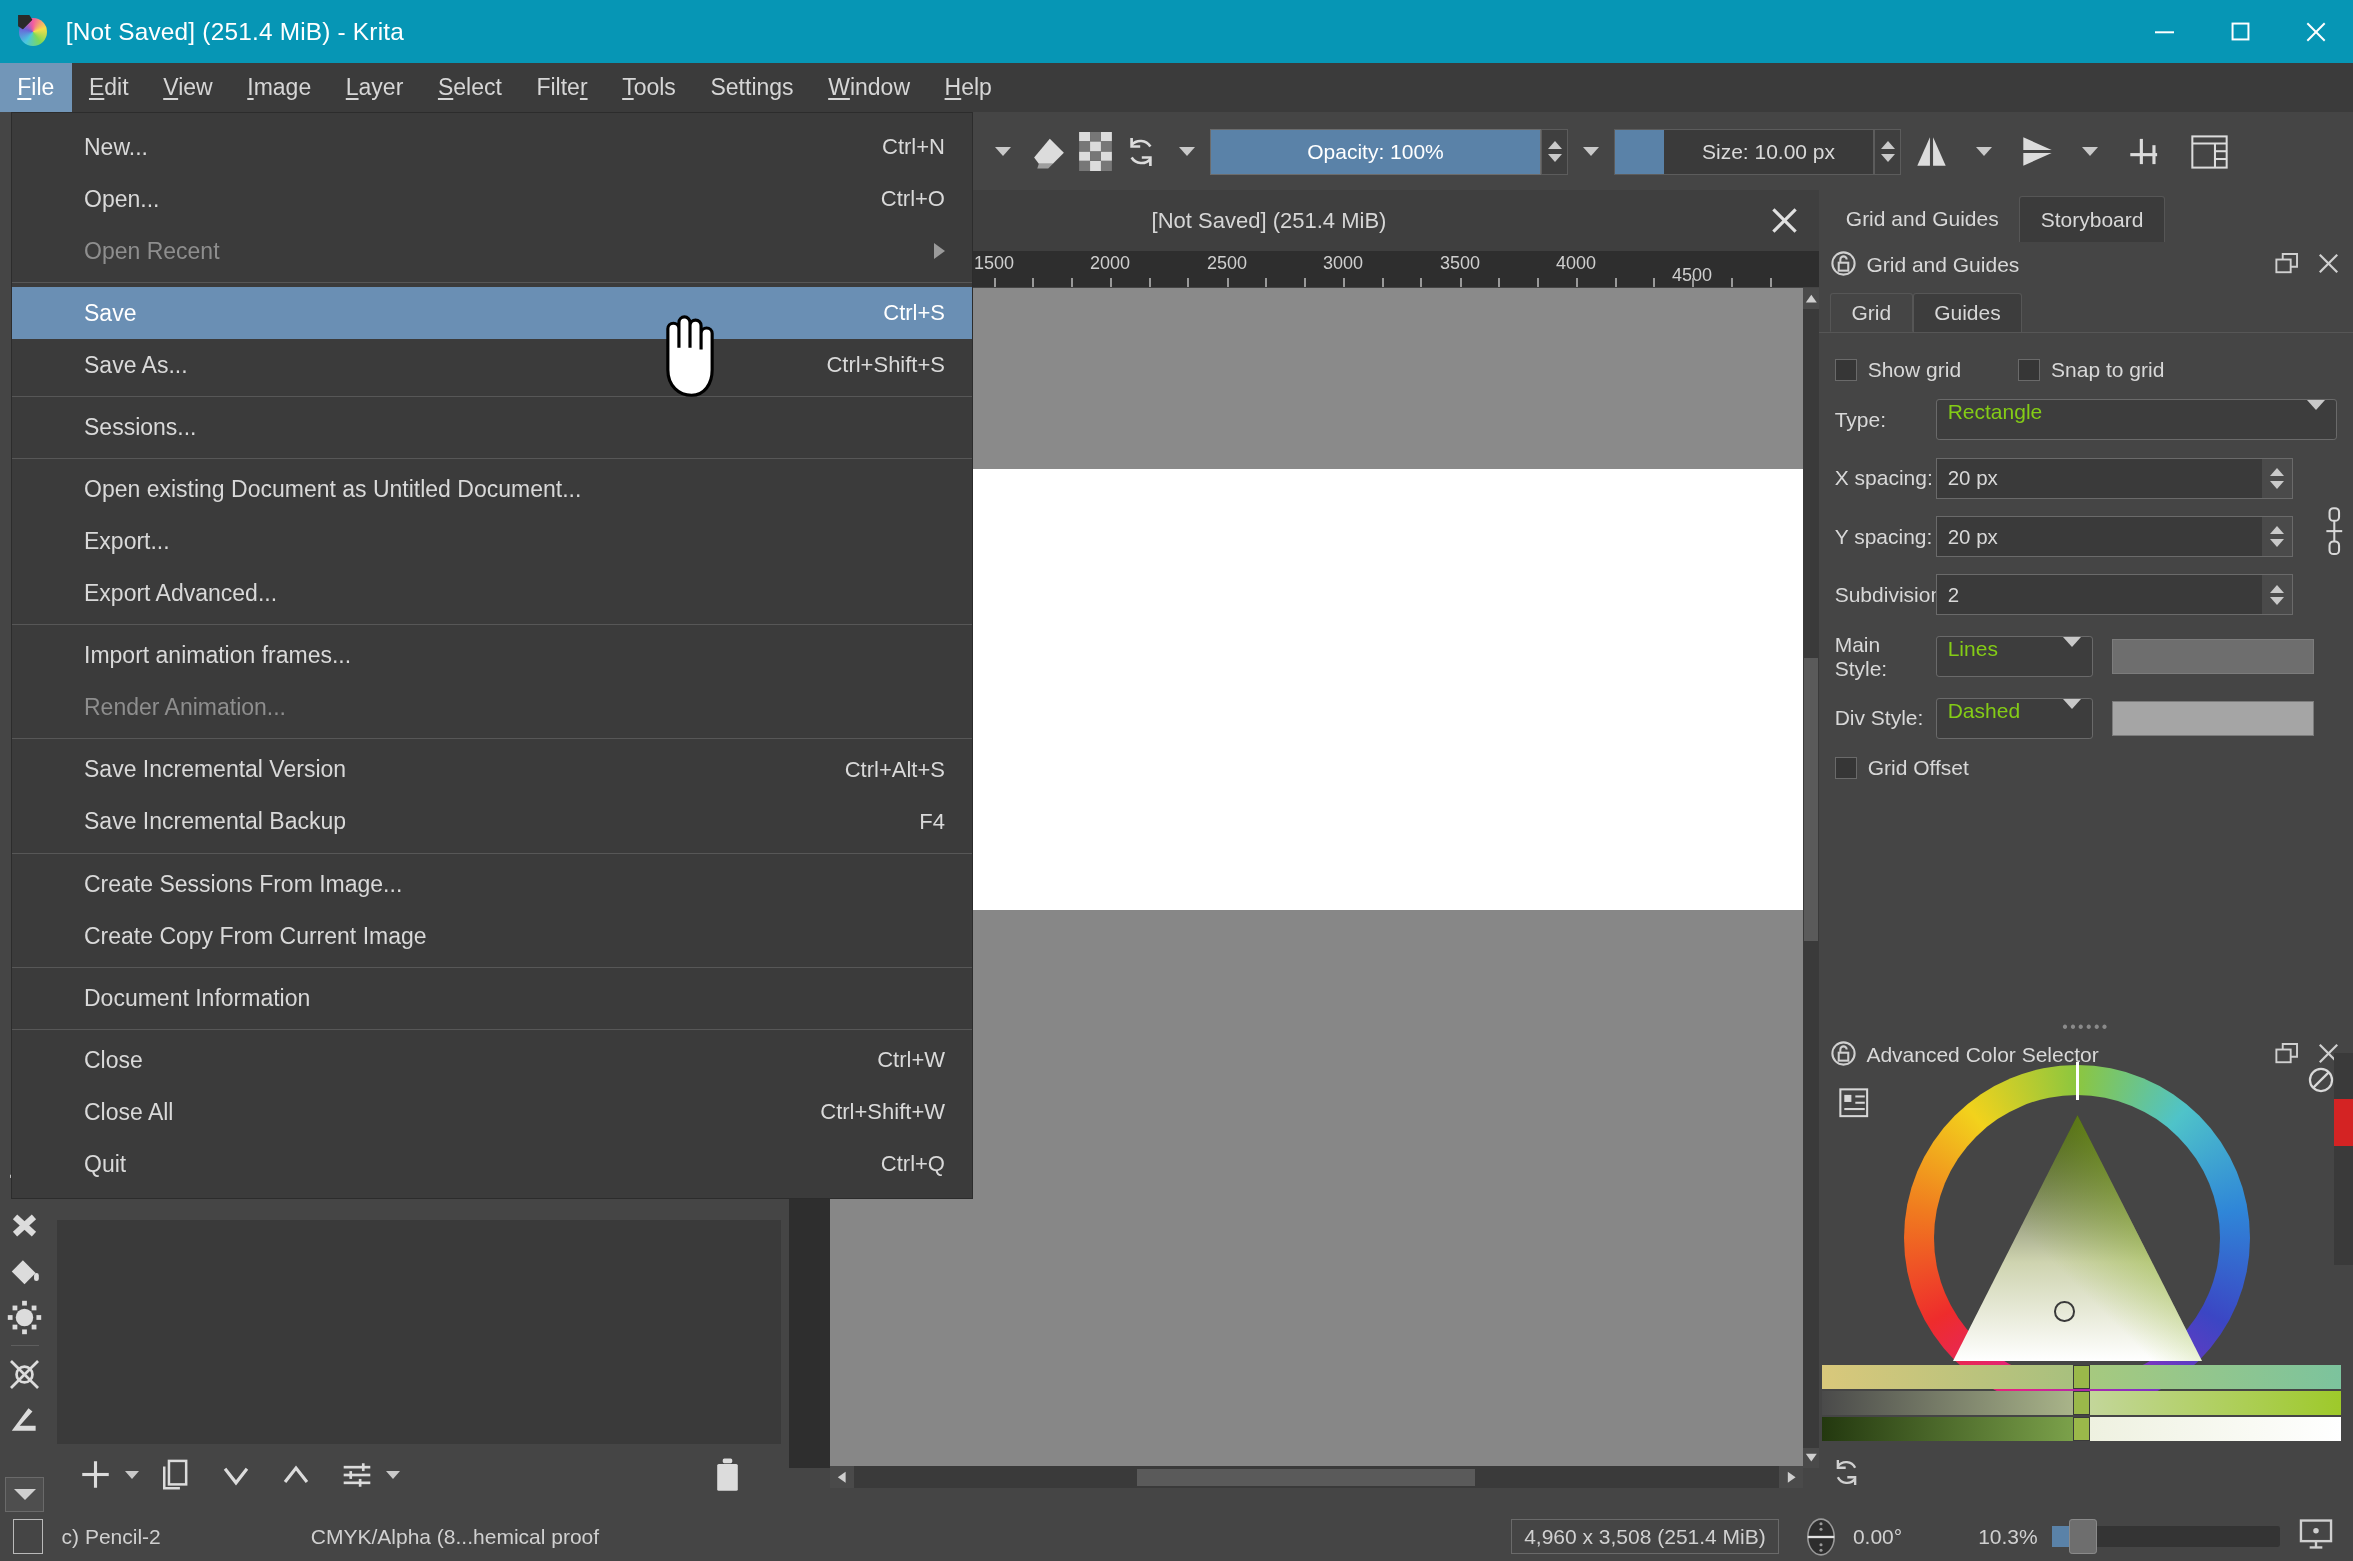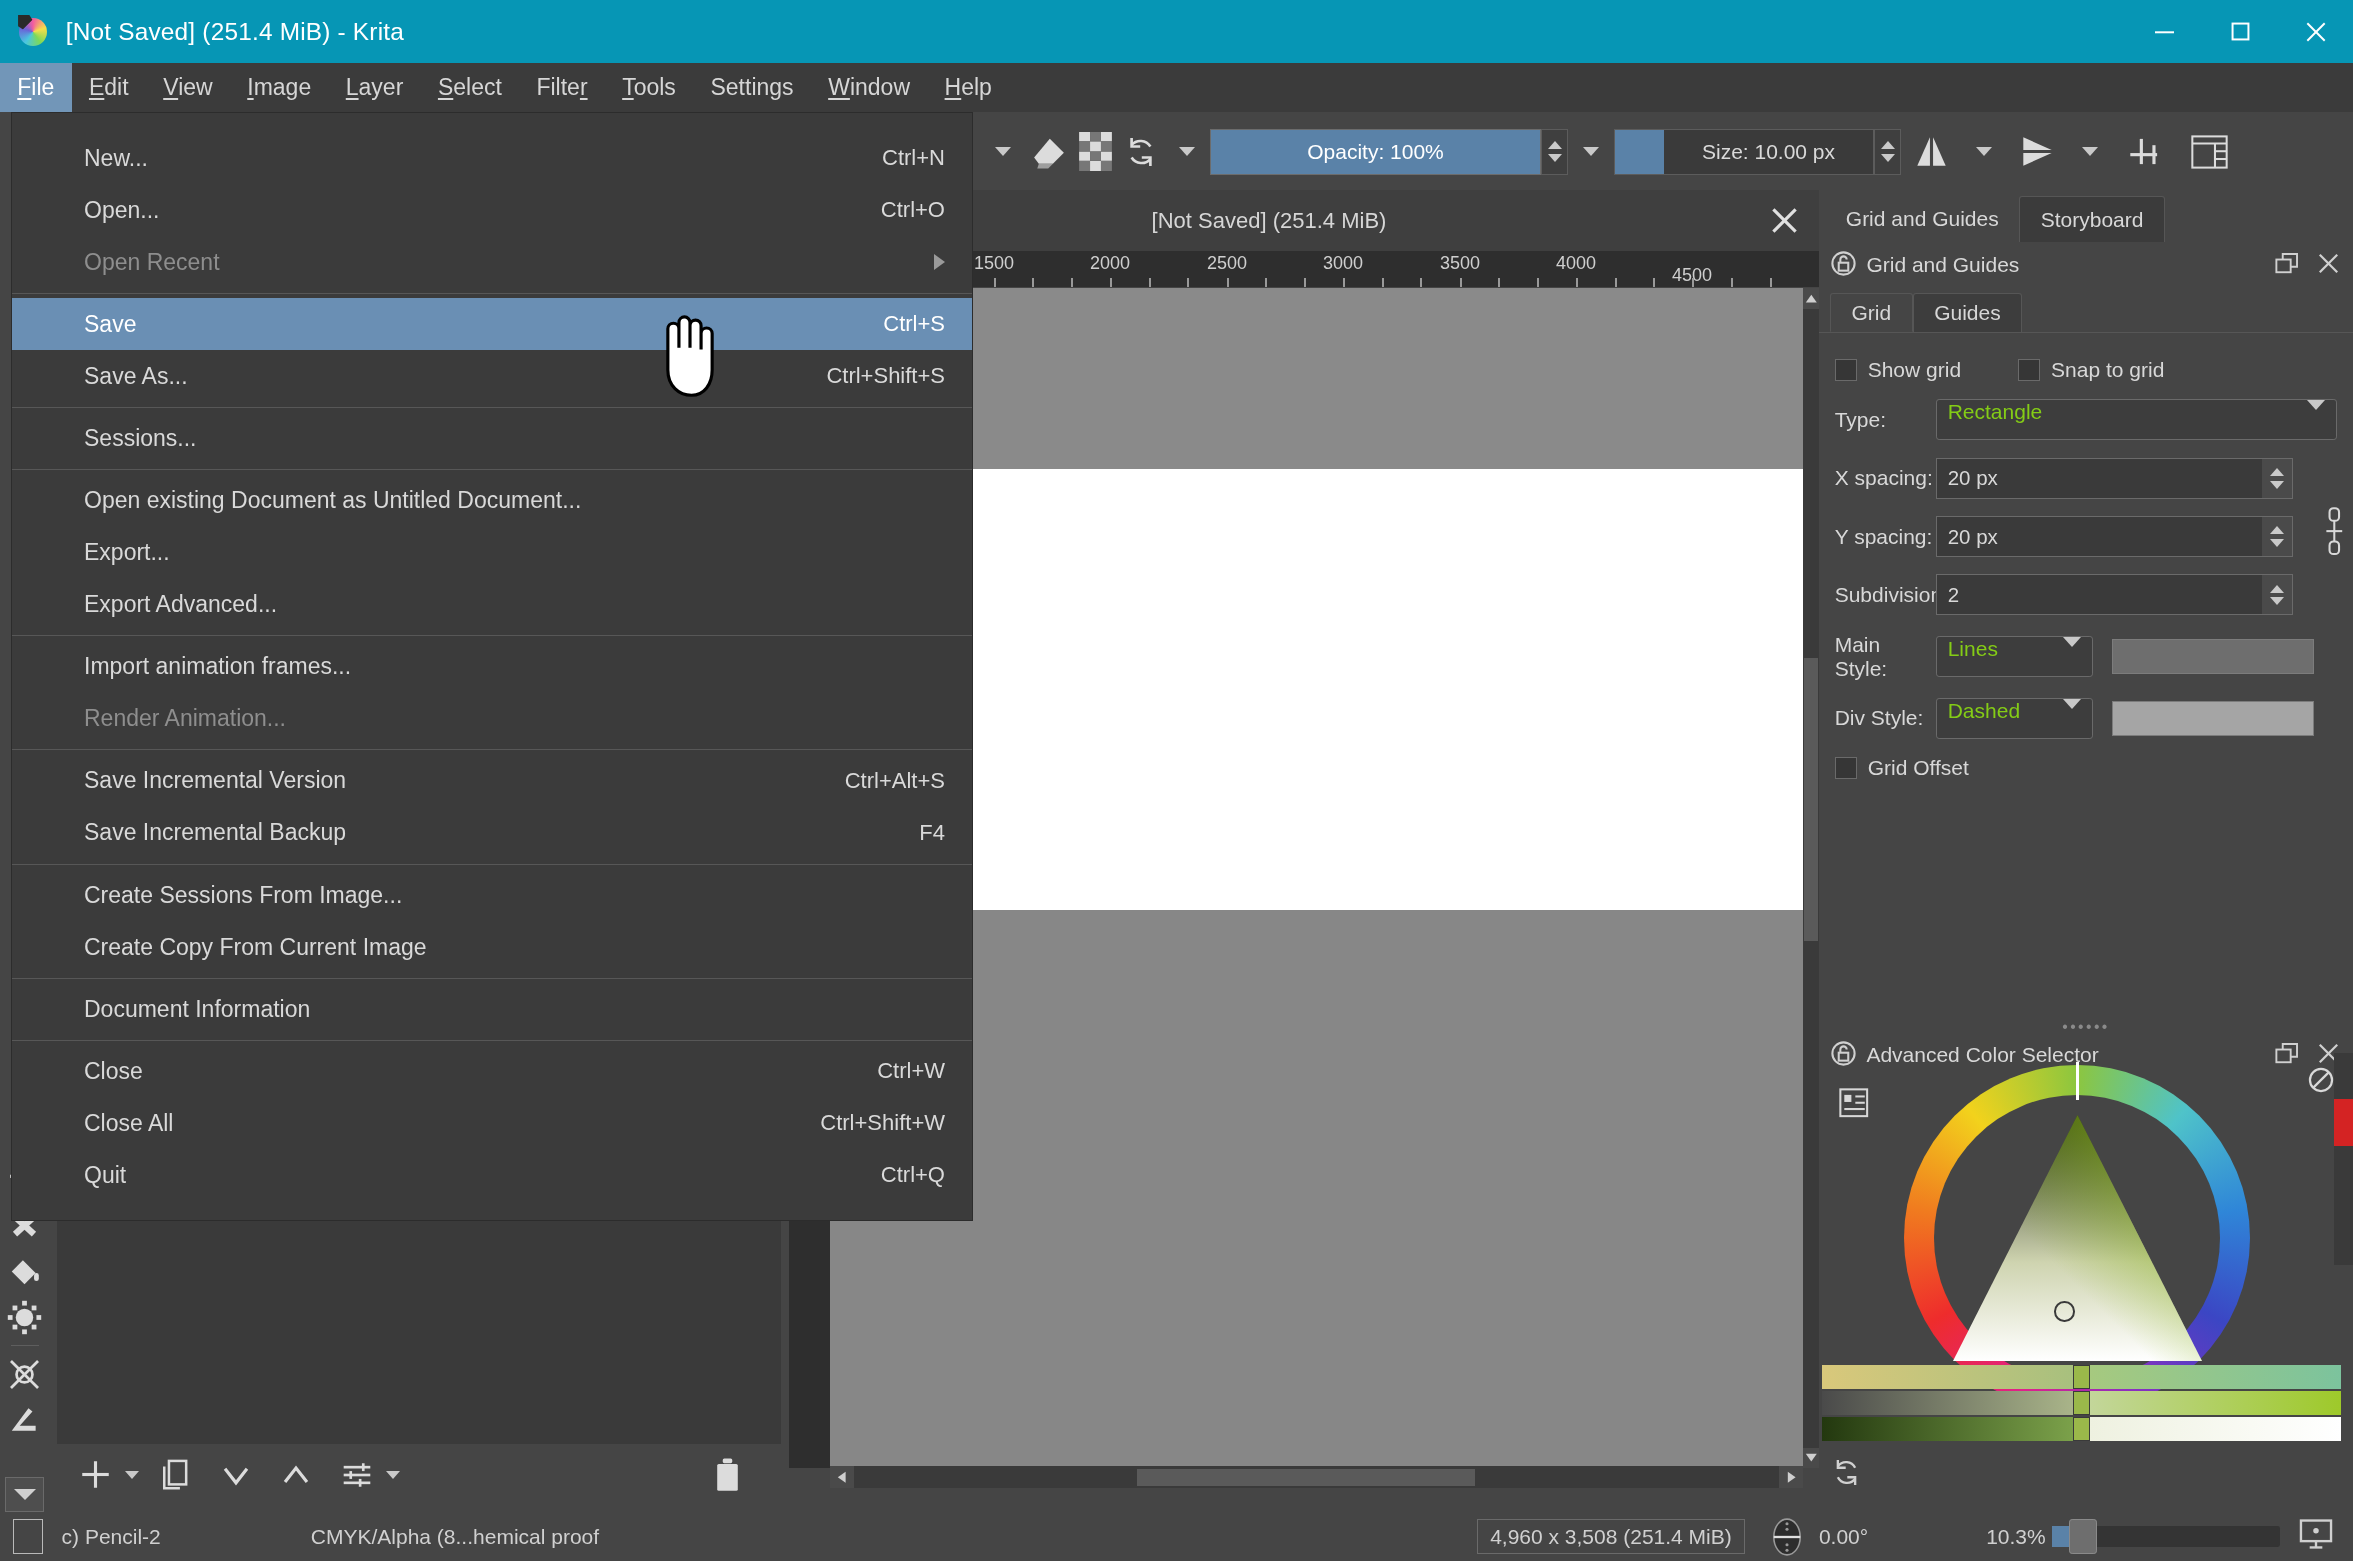--- a/index.html
+++ b/index.html
@@ -170,31 +170,31 @@
   .acs-reset { position:absolute; left:11px; bottom:20.5px; }
 
   
   .statusbar { position:absolute; left:0; bottom:0; width:2354px; height:49px; background:#454545;
                display:flex; align-items:center; font-size:21px; color:#d0d0d0; }
   .sb-sel-icon { margin-left:12.6px; width:30px; height:35px; border:1.6px solid #b9b9b9; }
   .sb-brush { margin-left:19px; }
   .sb-cs { margin-left:150px; }
   .sb-size { margin-left:auto; border:0.8px solid #6a6a6a; padding:4.7px 12.6px; display:flex; align-items:center; }
   .sb-rot { margin-left:20.5px; display:flex; align-items:center; gap:11px; }
-  .sb-zoom { margin-left:118px; display:flex; align-items:center; gap:6px; }
+  .sb-zoom { margin-left:76px; display:flex; align-items:center; gap:14px; }
   .zoom-slider { width:228px; height:20.5px; background:#343434; border-radius:2.4px; position:relative; }
   .zoom-slider .fill { position:absolute; left:0; top:0; width:23.6px; height:20.5px; background:#5a82a8; }
   .zoom-slider .knob { position:absolute; left:17.3px; top:-7px; width:28px; height:35px; background:#6e6e6e; border-radius:3.1px; border:0.8px solid #8a8a8a; }
   .sb-screen { margin-left:17.3px; margin-right:19px; }
 
   
   .filemenu {
     position:absolute; left:11px; top:112px; width:962px;
     background:#3b3b3b; border:0.8px solid #2c2c2c; z-index:50;
-    padding:19px 0;
+    padding:8px 0;
   }
   .fm-item { height:52px; display:flex; align-items:center; font-size:23px; color:#d9d9d9; padding:0 27px 0 72px; position:relative;}
   .fm-item.highlight { background:#6a8fb4; color:#ffffff; }
   .fm-item.disabled { color:#8e8e8e; }
   .fm-shortcut { margin-left:auto; font-size:22px; }
   .fm-sep { height:0.8px; background:#575757; margin:4.7px 0; }
   .fm-submenu-arrow { margin-left:auto; width:0;height:0;
       border-top:8.7px solid transparent;border-bottom:8.7px solid transparent;border-left:11px solid #9a9a9a; }
 
   

